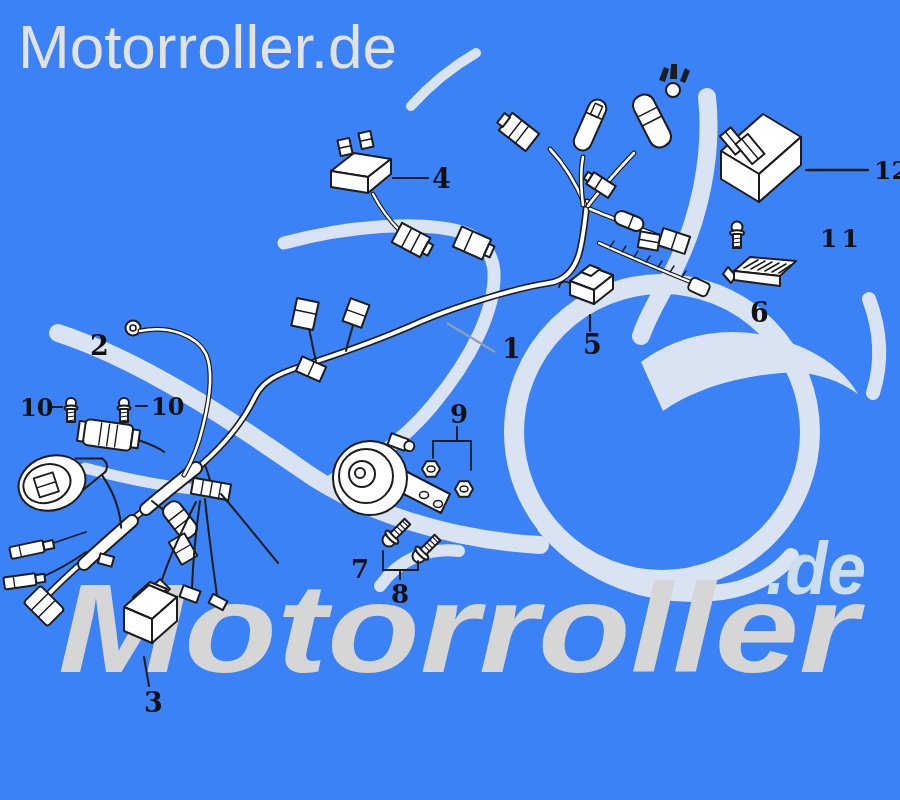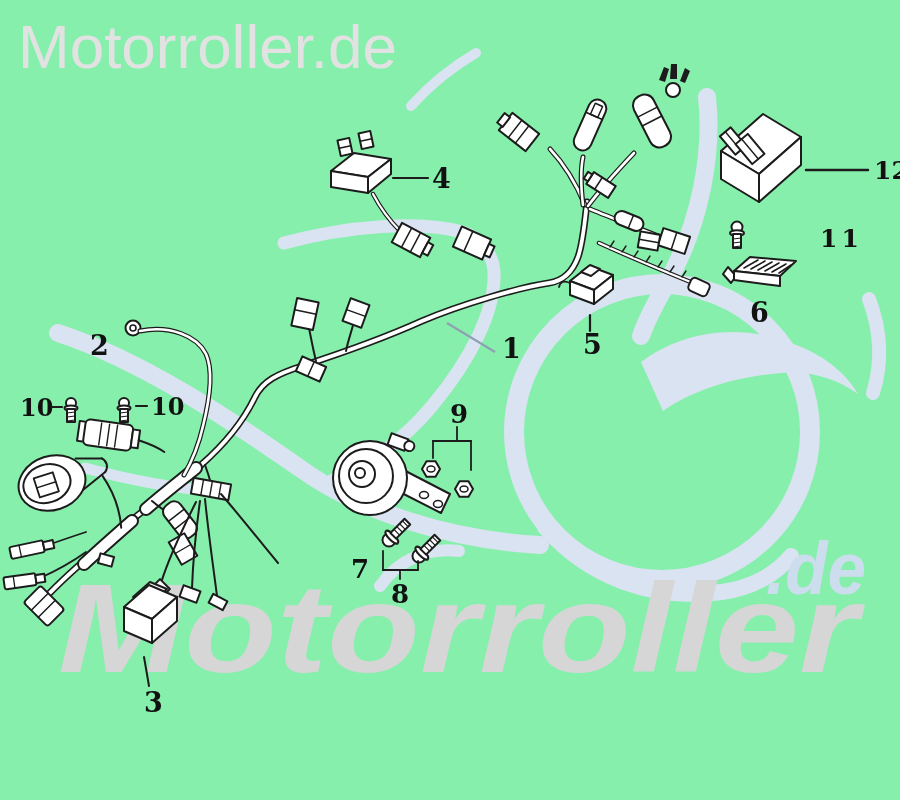--- a/index.html
+++ b/index.html
@@ -1,16 +1,16 @@
 <!DOCTYPE html>
 <html><head>
 <meta charset="utf-8">
 <style>
   html,body{margin:0;padding:0;background:#fff;}
-  .stage{position:relative;width:900px;height:800px;overflow:hidden;background:#86efac;
+  .stage{position:relative;width:900px;height:800px;overflow:hidden;background:#3b82f6;
          font-family:"Liberation Sans", sans-serif;}
   svg{display:block;}
   
   .o{fill:none;stroke:#1c1c1c;stroke-linecap:round;stroke-linejoin:round;}
   .i{fill:none;stroke:#ffffff;stroke-linecap:round;stroke-linejoin:round;}
   .f{fill:#ffffff;stroke:#1c1c1c;stroke-width:2;stroke-linejoin:round;}
   .t{fill:none;stroke:#1c1c1c;stroke-linecap:round;stroke-linejoin:round;}
   .dk{fill:#1c1c1c;stroke:none;}
   .blue{fill:none;stroke:#d9e3f1;stroke-linecap:round;}
   .bluef{fill:#d9e3f1;stroke:none;}

